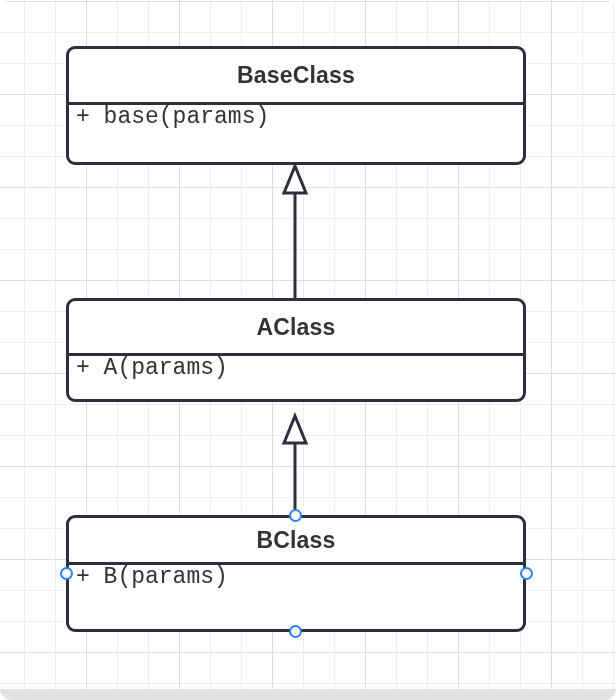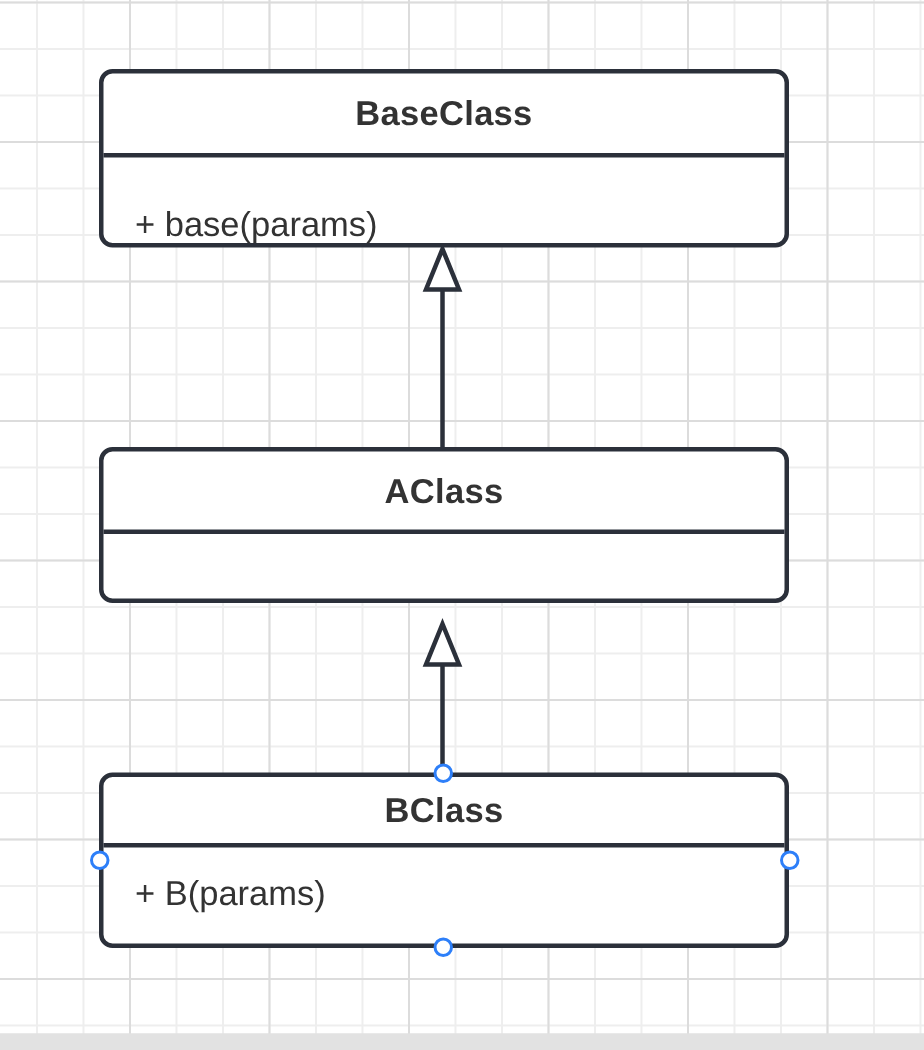--- a/index.html
+++ b/index.html
@@ -13,20 +13,21 @@
     -webkit-font-smoothing: antialiased;
   }
 
   
   #canvas {
     position: relative;
     width: 616px;
     height: 700px;
     overflow: hidden;
     background-color: #ffffff;
+    border-radius: 12px;
   }
 
   
   #grid {
     position: absolute;
     inset: 0;
     background-image:
       linear-gradient(to right,  #dcdcdc 1px, transparent 1px),
       linear-gradient(to bottom, #dcdcdc 1px, transparent 1px),
       linear-gradient(to right,  #eeeeee 1px, transparent 1px),
@@ -68,22 +69,23 @@
   .uml-class .compartment-divider {
     width: 100%;
     height: 3px;
     background: #2b303a;
   }
   .uml-class .members {
     box-sizing: border-box;
     width: 100%;
     display: flex;
     flex-direction: column;
-    justify-content: flex-end;
-    padding-left: 21px;
+    justify-content: flex-start;
+    padding-left: 7px;
+    font-family: Liberation Mono, monospace;
   }
   .uml-class .member {
     font-size: 23px;
     font-weight: normal;
     color: #333333;
     white-space: nowrap;
     line-height: 1.1;
   }
 
   
@@ -148,20 +150,23 @@
     <div class="class-name" style="height:53px;">BaseClass</div>
     <div class="compartment-divider"></div>
     <div class="members" style="height:57px;">
       <div class="member">+ base(params)</div>
     </div>
   </div>
 
   <div class="uml-class" style="left:66px; top:298px; width:460px; height:104px;">
     <div class="class-name" style="height:52px;">AClass</div>
     <div class="compartment-divider"></div>
+    <div class="members" style="height:56px;">
+      <div class="member">+ A(params)</div>
+    </div>
   </div>
 
   <div class="uml-class" style="left:66px; top:515px; width:460px; height:117px;">
     <div class="class-name" style="height:44px;">BClass</div>
     <div class="compartment-divider"></div>
     <div class="members" style="height:43px;">
       <div class="member">+ B(params)</div>
     </div>
   </div>
 

